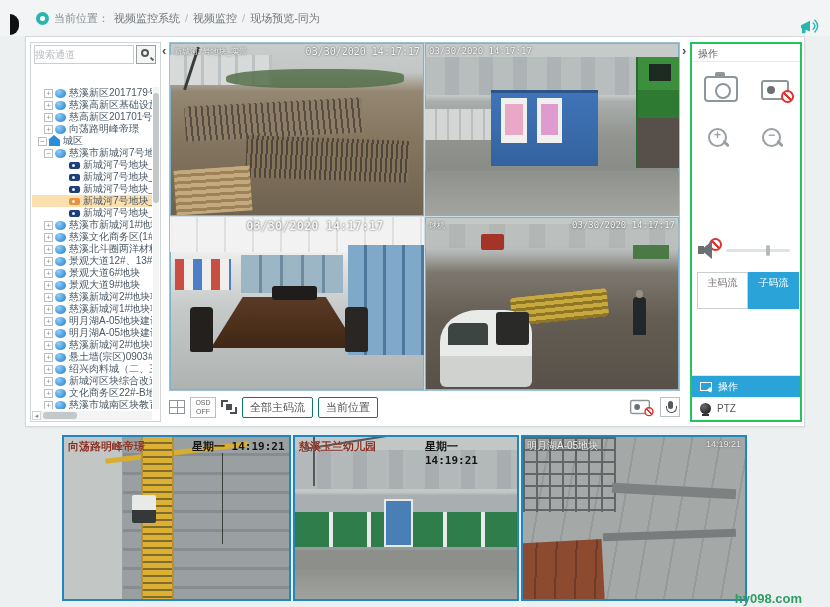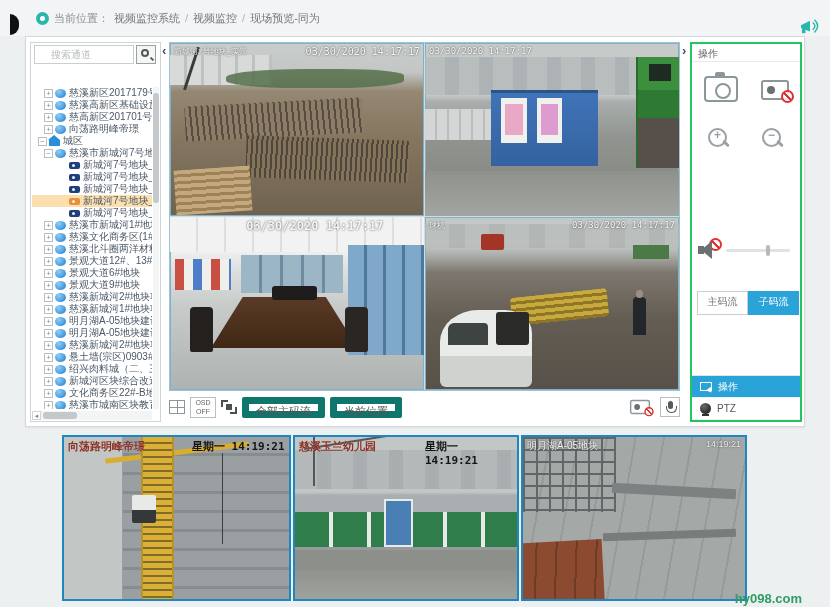--- a/index.html
+++ b/index.html
@@ -18,21 +18,21 @@
   .megaphone { right:8px; top:18px; width:24px; height:18px; cursor:pointer; }
 
   
   .main-panel { left:25px; top:36px; width:780px; height:391px; background:#fff; border:1px solid #d5d9da; box-shadow:0 1px 2px rgba(0,0,0,.06); }
 
   
   .tree-panel { left:4px; top:5px; width:131px; height:380px; border:1px solid #cfd4d6; background:#fff; overflow:hidden; }
   .tree-head { position:relative; height:17px; padding:2px 4px; font-size:10px; color:#666; border-bottom:1px solid #e4e7e8; }
   .fold-tri { position:absolute; right:4px; top:5px; width:0; height:0; border-left:7px solid #2b2b2b; border-top:4px solid transparent; border-bottom:4px solid transparent; cursor:pointer; }
   .search-row { position:relative; height:24px; padding:2px 3px; display:flex; gap:2px; }
-  .search-input { width:100px; height:19px; border:1px solid #c9ced0; font-size:10px; padding:0 16px; color:#444; background:#fff; }
+  .search-input { width:100px; height:19px; border:1px solid #c9ced0; font-size:10px; padding:0 0; color:#444; background:#fff; }
   .search-input::placeholder { color:#b6babd; }
   .search-btn { width:20px; height:19px; border:1px solid #9aa0a3; background:#f4f6f6; position:relative; cursor:pointer; }
   .mag-s { position:absolute; left:4px; top:3px; width:8px; height:8px; border:2px solid #555; border-radius:50%; }
   .mag-s::after { content:""; position:absolute; left:7px; top:7px; width:4px; height:2px; background:#555; transform:rotate(45deg); }
   .tree-list { position:absolute; left:1px; top:44px; right:8px; bottom:12px; overflow:hidden; }
   .trow { display:flex; align-items:center; height:12px; font-size:10px; color:#4a5866; white-space:nowrap; cursor:pointer; }
   .trow.lvl2 { padding-left:12px; } .trow.lvl1 { padding-left:6px; } .trow.lvl3 { padding-left:26px; }
   .trow.sel { background:#fbdfae; }
   .exp { width:9px; height:9px; font-size:8px; line-height:8px; color:#8a9094; border:1px solid #b9bec0; background:#fff; text-align:center; margin-right:2px; flex:0 0 9px; }
   .cicon { flex:0 0 11px; margin-right:3px; position:relative; }
@@ -105,21 +105,21 @@
   .grid-toolbar { left:143px; top:358px; width:511px; height:24px; display:flex; align-items:center; gap:5px; }
   .layout-ico { width:16px; height:14px; border:1px solid #8f969a; background:
      linear-gradient(#8f969a,#8f969a) 50% 0/1px 100% no-repeat,
      linear-gradient(#8f969a,#8f969a) 0 50%/100% 1px no-repeat; cursor:pointer; }
   .osd-btn { width:26px; height:21px; border:1px solid #b9bec0; background:#fff; font-size:7px; line-height:9px; text-align:center; color:#666; cursor:pointer; }
   .fs-ico { width:16px; height:14px; position:relative; cursor:pointer; }
   .fs-ico::before,.fs-ico::after { content:""; position:absolute; width:5px; height:5px; }
   .fs-ico::before { left:0; top:0; border-left:2px solid #4a4f52; border-top:2px solid #4a4f52; box-shadow:10px 10px 0 -1px #fff; }
   .fs-ico::after { right:0; bottom:0; border-right:2px solid #4a4f52; border-bottom:2px solid #4a4f52; }
   .fs-dot { position:absolute; left:5px; top:4px; width:6px; height:6px; background:#4a4f52; }
-  .tb-btn { height:21px; border:7px solid #0f766e; background:#fff; color:#555; font-size:11px; padding:0 7px; border-radius:2px; cursor:pointer; }
+  .tb-btn { height:21px; border:1px solid #0f766e; background:#fff; color:#555; font-size:11px; padding:0 7px; border-radius:2px; cursor:pointer; }
   .tb-right { margin-left:auto; display:flex; align-items:center; gap:6px; }
 
   
   .cam-ico { position:relative; width:34px; height:26px; border:2px solid #8f969a; border-radius:4px; background:#fff; cursor:pointer; }
   .cam-ico::before { content:""; position:absolute; left:50%; top:50%; width:12px; height:12px; margin:-6px 0 0 -6px; border:2px solid #8f969a; border-radius:50%; }
   .cam-ico::after { content:""; position:absolute; left:9px; top:-6px; width:10px; height:4px; background:#8f969a; border-radius:2px 2px 0 0; }
   .rec-ico { position:relative; width:28px; height:20px; border:2px solid #8f969a; border-radius:3px; background:#fff; cursor:pointer; }
   .rec-ico::before { content:""; position:absolute; left:4px; top:4px; width:8px; height:8px; border-radius:50%; background:#6a7074; }
   .no-badge { position:absolute; right:-7px; bottom:-5px; width:13px; height:13px; border:2px solid #e03131; border-radius:50%; background:linear-gradient(45deg,transparent 42%,#e03131 42% 58%,transparent 58%),rgba(255,255,255,.8); }
   .rec-sm { transform:scale(.72); transform-origin:center; }
@@ -135,21 +135,21 @@
   .mic-ico::after { content:""; position:absolute; left:5px; top:8px; width:9px; height:6px; border:1px solid #555a5e; border-top:none; border-radius:0 0 6px 6px; }
 
   
   .ops-panel { left:664px; top:5px; width:112px; height:380px; border:2px solid #22c55e; background:#fff; }
   .ops-head { height:18px; padding:3px 6px; font-size:10px; color:#666; border-bottom:1px solid #e8ebec; }
   .ops-row1 { position:absolute; left:0; top:32px; width:100%; display:flex; justify-content:space-around; }
   .ops-row2 { position:absolute; left:0; top:84px; width:100%; display:flex; justify-content:space-around; }
   .vol-row { position:absolute; left:6px; top:196px; width:100px; height:20px; display:flex; align-items:center; gap:6px; }
   .vol-track { position:relative; width:64px; height:3px; background:#dfe3e4; border-radius:2px; cursor:pointer; }
   .vol-handle { position:absolute; left:62%; top:-4px; width:4px; height:11px; background:#b4babc; border-radius:2px; cursor:pointer; }
-  .stream-row { position:absolute; left:5px; top:228px; width:102px; height:24px; display:flex;margin-top:19px; }
+  .stream-row { position:absolute; left:5px; top:228px; width:102px; height:37px; display:flex; }
   .stream-btn { flex:1; font-size:10px; line-height:20px; text-align:center; cursor:pointer; }
   .stream-main { background:#fff; border:1px solid #c9ced0; color:#777; }
   .stream-sub { background:#2aa3d8; border:1px solid #2aa3d8; color:#fff; }
   .ops-menu { position:absolute; left:0; bottom:0; width:100%; border-top:1px solid #e2e5e6; }
   .menu-row { height:22px; display:flex; align-items:center; gap:6px; padding:0 8px; font-size:10px; color:#555; background:#fff; border-bottom:1px solid #eef0f1; cursor:pointer; }
   .menu-row.active { background:#2aa3d8; color:#fff; }
   .mon-ico { width:12px; height:9px; border:1px solid #fff; position:relative; }
   .mon-ico::after { content:""; position:absolute; right:-2px; bottom:-3px; border-left:3px solid transparent; border-right:3px solid transparent; border-top:5px solid #fff; transform:rotate(-40deg); }
   .joy-ico { width:11px; height:11px; border-radius:50%; background:radial-gradient(circle at 35% 30%,#6a6a6a,#111); position:relative; }
   .joy-ico::after { content:""; position:absolute; left:2px; bottom:-2px; width:7px; height:2px; background:#333; }

